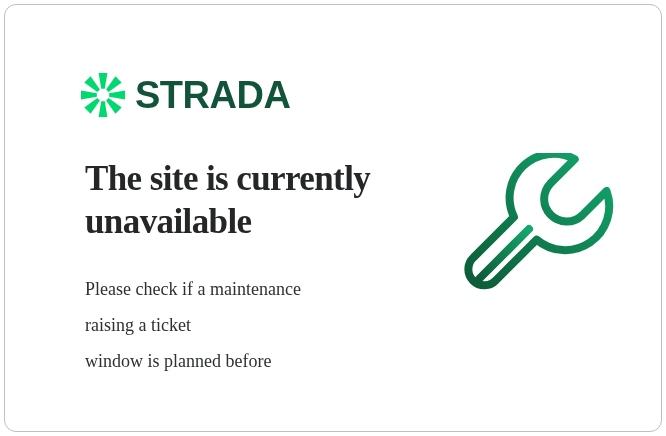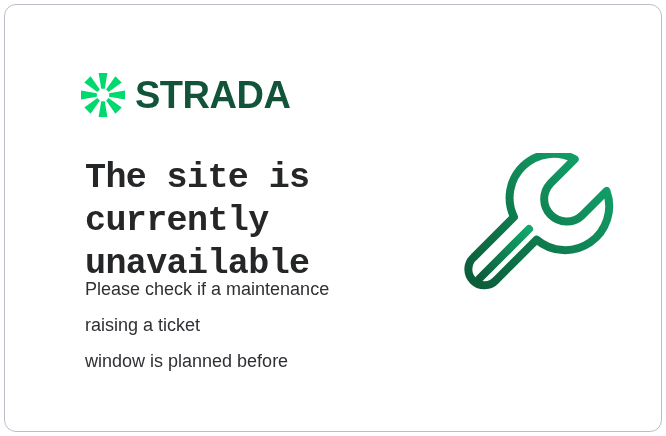--- a/index.html
+++ b/index.html
@@ -67,35 +67,35 @@
     position: absolute;
     left: 80px;
     top: 152px;
     width: 340px;
     margin: 0;
     font-size: 35px;
     line-height: 43px;
     font-weight: bold;
     letter-spacing: -0.6px;
     color: #252628;
-    font-family: Liberation Mono, monospace;
+    font-family: Liberation Serif, serif;
   }
 
   
   .body-copy {
     position: absolute;
     left: 80px;
     top: 266px;
     width: 330px;
     margin: 0;
     font-size: 18px;
     line-height: 36px;
     font-weight: normal;
     color: #2e3033;
-    font-family: Liberation Sans, sans-serif;
+    font-family: Liberation Serif, serif;
   }
   .body-copy .line {
     display: block;
     white-space: nowrap;
   }
 
   
   .illustration {
     position: absolute;
     left: 452px;

